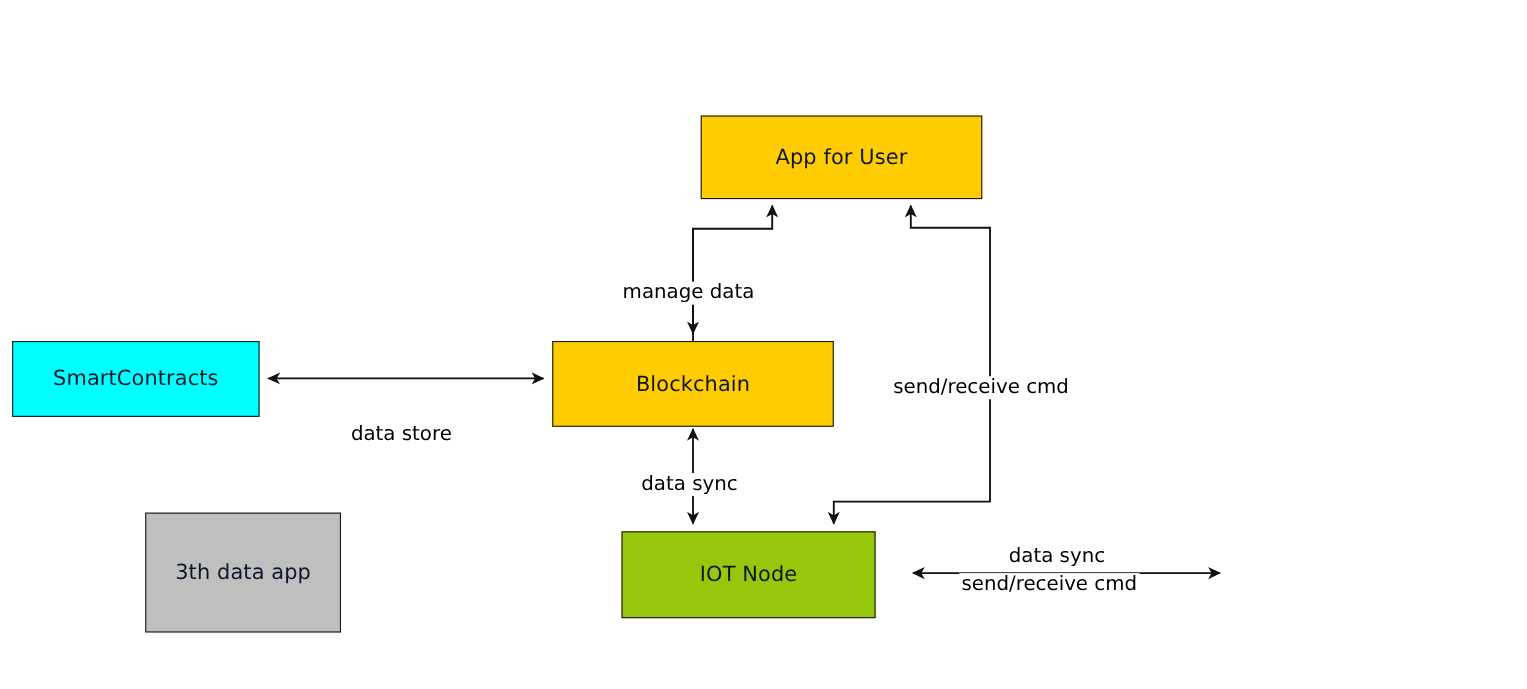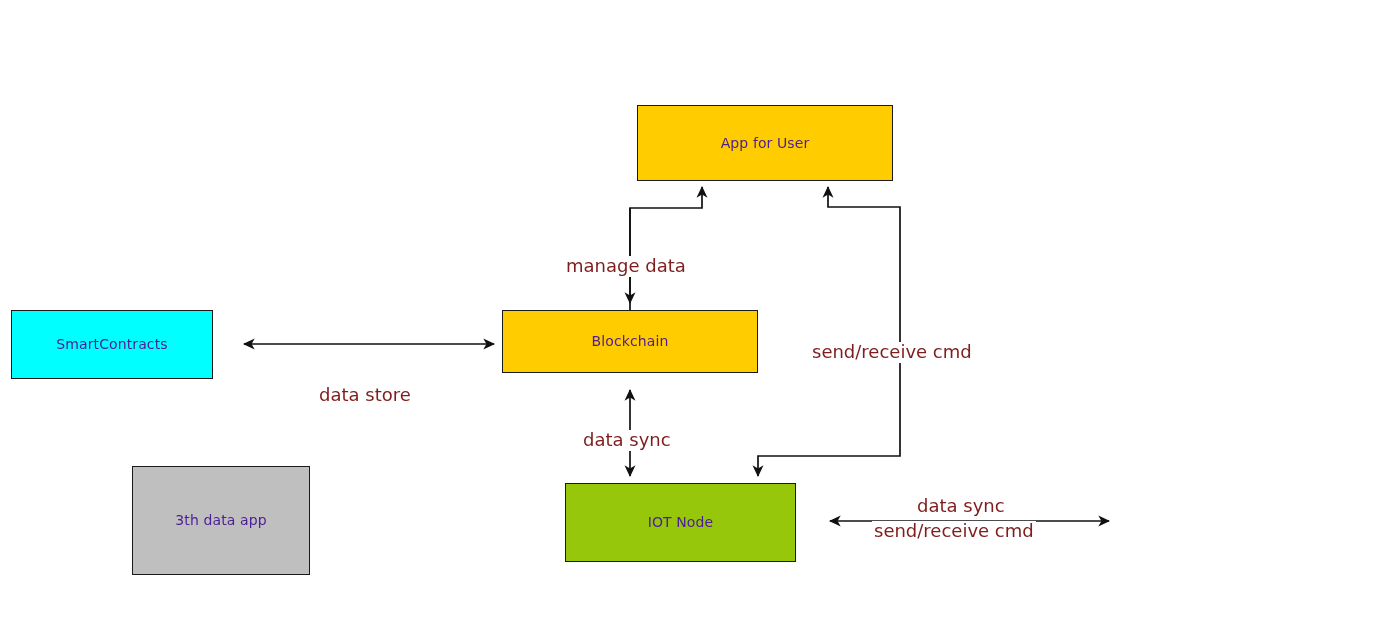--- a/index.html
+++ b/index.html
@@ -28,31 +28,31 @@
     position: absolute;
     box-sizing: border-box;
     border: 1.6px solid #1a1a1a;
     display: flex;
     align-items: center;
     justify-content: center;
     text-align: center;
   }
   .node-label {
     font-family: "DejaVu Sans", sans-serif;
-    font-size: 14px;
-    color: #4c1d95;
+    font-size: 19px;
+    color: #0f172a;
     line-height: 1.2;
     letter-spacing: 0.1px;
     white-space: nowrap;
   }
   .edge-label {
     position: absolute;
     font-family: "DejaVu Sans", sans-serif;
     font-size: 18px;
-    color: #7f1d1d;
+    color: #000000;
     white-space: nowrap;
     background: #ffffff;
     line-height: 1.15;
     padding: 0 2px;
   }
   .edge-label.plain {
     background: transparent;
   }
 </style>
 </head>
@@ -86,25 +86,25 @@
 
     <g>
       <path d="M 830 521 L 1109 521" fill="none" stroke="#111111" stroke-width="1.7" marker-start="url(#arrowEnd)" marker-end="url(#arrowEnd)"></path>
     </g>
   </svg>
 
   <div class="node-box" style="left:637px; top:105px; width:256px; height:76px; background:#FFCC00;">
     <span class="node-label">App for User</span>
   </div>
 
-  <div class="node-box" style="left:11px; top:310px; width:202px; height:69px; background:#00FFFF;">
+  <div class="node-box" style="left:11px; top:310px; width:225px; height:69px; background:#00FFFF;">
     <span class="node-label">SmartContracts</span>
   </div>
 
-  <div class="node-box" style="left:502px; top:310px; width:256px; height:63px; background:#FFCC00;">
+  <div class="node-box" style="left:502px; top:310px; width:256px; height:78px; background:#FFCC00;">
     <span class="node-label">Blockchain</span>
   </div>
 
   <div class="node-box" style="left:132px; top:466px; width:178px; height:109px; background:#BFBFBF;">
     <span class="node-label">3th data app</span>
   </div>
 
   <div class="node-box" style="left:565px; top:483px; width:231px; height:79px; background:#97C70B;">
     <span class="node-label">IOT Node</span>
   </div>

